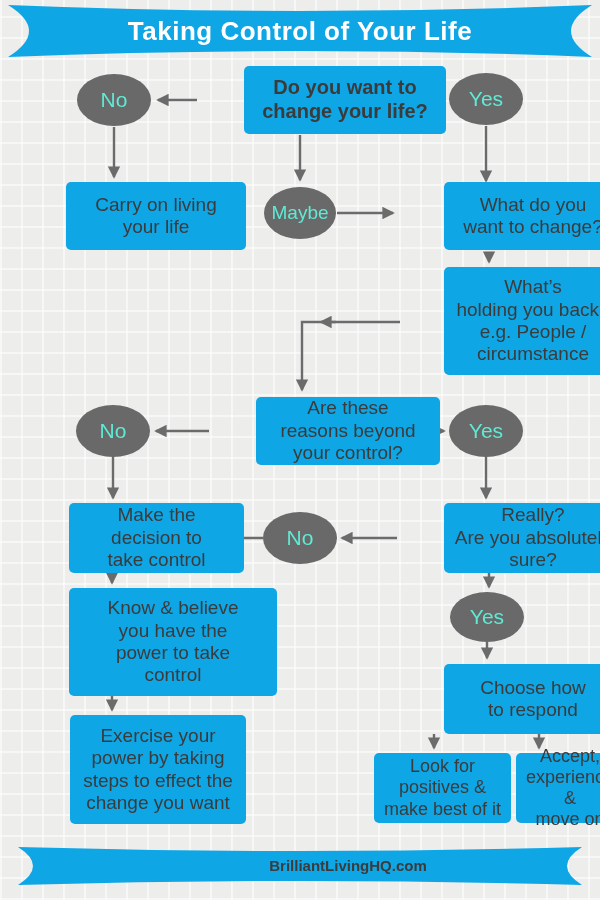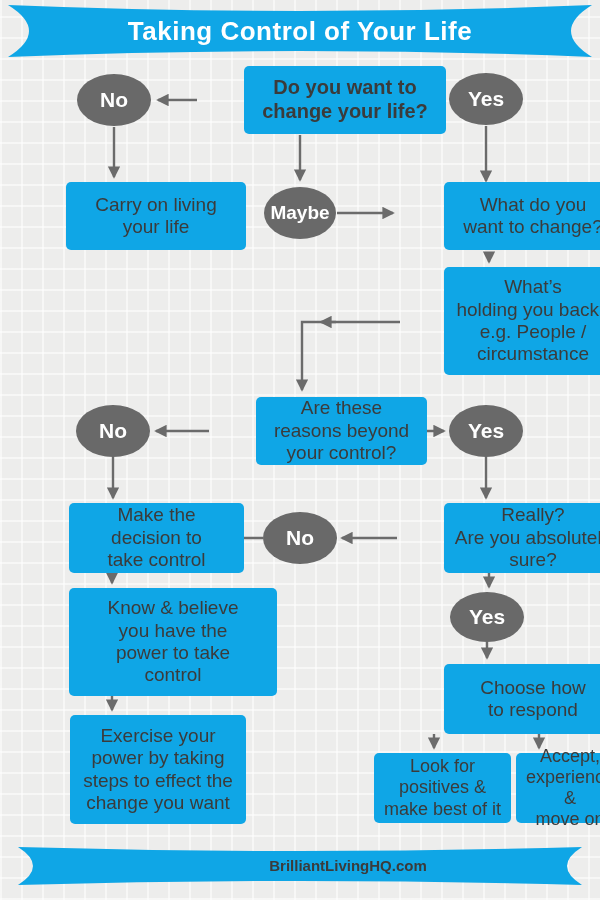--- a/index.html
+++ b/index.html
@@ -26,24 +26,23 @@
     box-sizing:border-box;
     padding:2px;
     margin-left:44px;
   }
   .box.bold{font-weight:bold;font-size:20px;}
   .box.small{font-size:18px;}
   .ellipse{
     position:absolute;
     background:#696969;
     border-radius:50%;
-    color:#ffffff;
+    color:#5eead4;
     display:flex;align-items:center;justify-content:center;
     font-size:21px;
-    font-weight:bold;
   }
   .ellipse.small{font-size:19px;}
   .banner-text{
     position:absolute;
     width:600px;
     text-align:center;
     pointer-events:none;
   }
   .banner-text.title{
     top:16px;
@@ -111,21 +110,21 @@
 your life</div>
 
   <div class="box" style="left:400px;top:182px;width:178px;height:68px">What do you
 want to change?</div>
 
   <div class="box" style="left:400px;top:267px;width:178px;height:108px">What’s
 holding you back?
 e.g. People /
 circumstance</div>
 
-  <div class="box" style="left:212px;top:397px;width:171px;height:68px">Are these
+  <div class="box" style="left:212px;top:397px;width:184px;height:68px">Are these
 reasons beyond
 your control?</div>
 
   <div class="box" style="left:25px;top:503px;width:175px;height:70px">Make the
 decision to
 take control</div>
 
   <div class="box" style="left:400px;top:503px;width:178px;height:70px">Really?
 Are you absolutely
 sure?</div>

